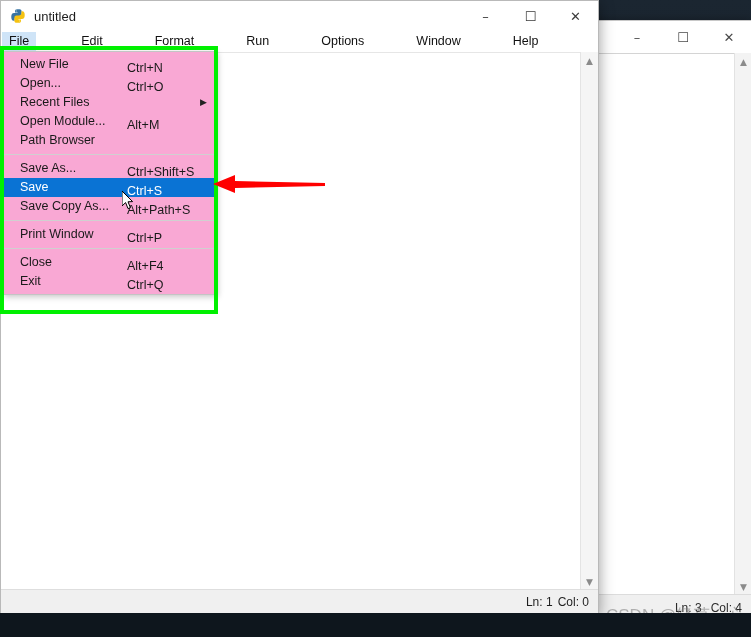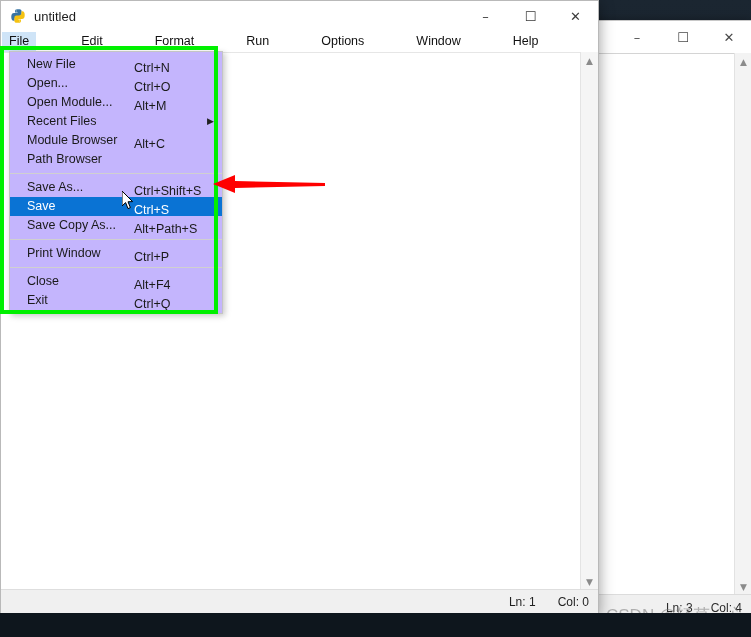--- a/index.html
+++ b/index.html
@@ -96,21 +96,21 @@
     height: 26px;
     background: #f0f0f0;
     border-top: 1px solid #dcdcdc;
     display: flex;
     align-items: center;
     justify-content: flex-end;
     padding-right: 10px;
     font-size: 12px;
     color: #2b2b2b;
   }
-  .shell-statusbar span { margin-left: 18px; }
+  .shell-statusbar span { margin-left: 9px; }
 
   
   .editor-window {
     position: absolute;
     left: 0px;
     top: 0px;
     width: 597px;
     height: 613px;
     background: #0369a1;
     border: 1px solid #b9b9b9;
@@ -190,29 +190,29 @@
     height: 24px;
     background: #f0f0f0;
     border-top: 1px solid #dedede;
     display: flex;
     align-items: center;
     justify-content: flex-end;
     padding-right: 9px;
     font-size: 12px;
     color: #1f1f1f;
   }
-  .ed-statusbar span { margin-left: 22px; }
+  .ed-statusbar span { margin-left: 5px; }
 
   
   .file-menu {
     position: absolute;
-    left: 9px;
+    left: 2px;
     top: 51px;
     width: 212px;
-    background: #c4b5fd;
+    background: #f9a8d4;
     border: 1px solid #c4c4c4;
     padding: 3px 0 3px 0;
     font-size: 12.5px;
     color: #1a1a1a;
     box-shadow: 2px 2px 6px rgba(0,0,0,0.22);
   }
   .menu-row {
     position: relative;
     height: 19px;
     display: flex;
@@ -371,30 +371,26 @@
   <div class="file-menu" id="file-menu">
       <div class="menu-row">
         <span class="m-label">New File</span>
         <span class="m-accel">Ctrl+N</span>
       </div>
       <div class="menu-row">
         <span class="m-label">Open...</span>
         <span class="m-accel">Ctrl+O</span>
       </div>
       <div class="menu-row">
+        <span class="m-label">Recent Files</span>
+        <span class="m-sub">▶</span>
+      </div>
+      <div class="menu-row">
         <span class="m-label">Open Module...</span>
         <span class="m-accel">Alt+M</span>
-      </div>
-      <div class="menu-row">
-        <span class="m-label">Recent Files</span>
-        <span class="m-sub">▶</span>
-      </div>
-      <div class="menu-row">
-        <span class="m-label">Module Browser</span>
-        <span class="m-accel">Alt+C</span>
       </div>
       <div class="menu-row">
         <span class="m-label">Path Browser</span>
       </div>
       <div class="menu-sep"></div>
       <div class="menu-row">
         <span class="m-label">Save As...</span>
         <span class="m-accel">Ctrl+Shift+S</span>
       </div>
       <div class="menu-row selected">

